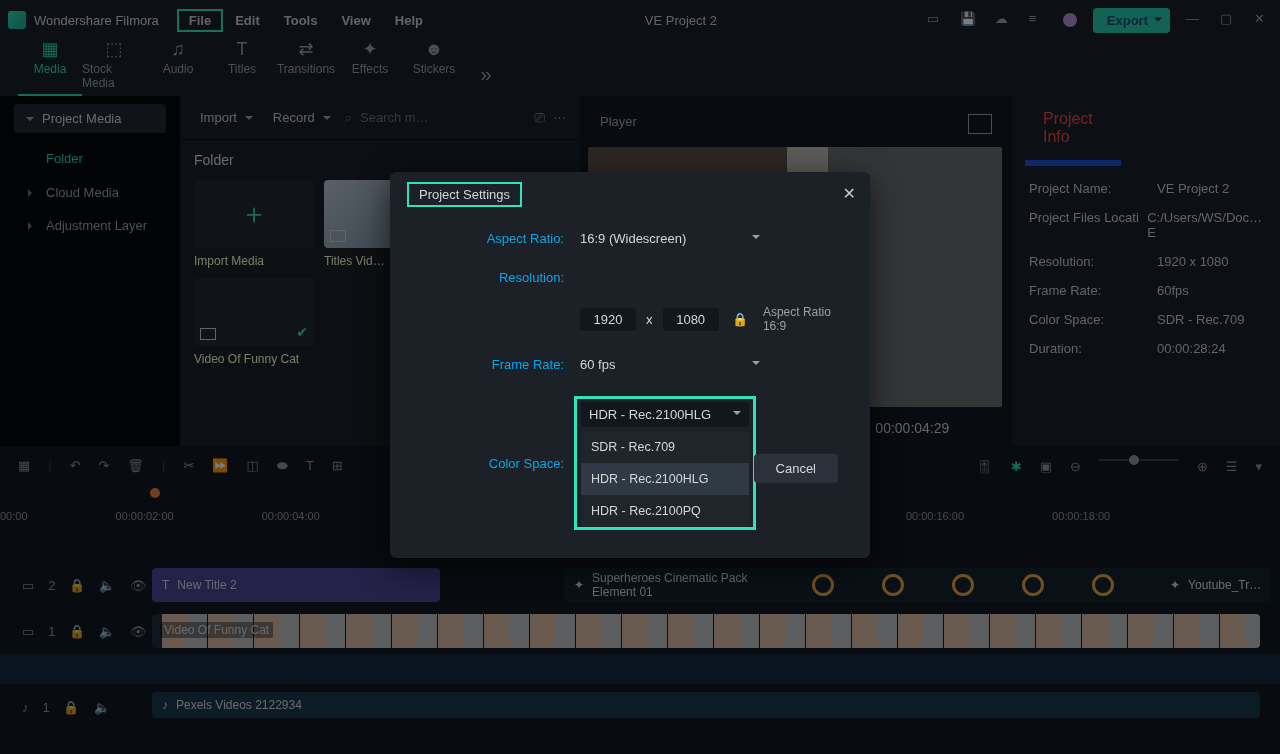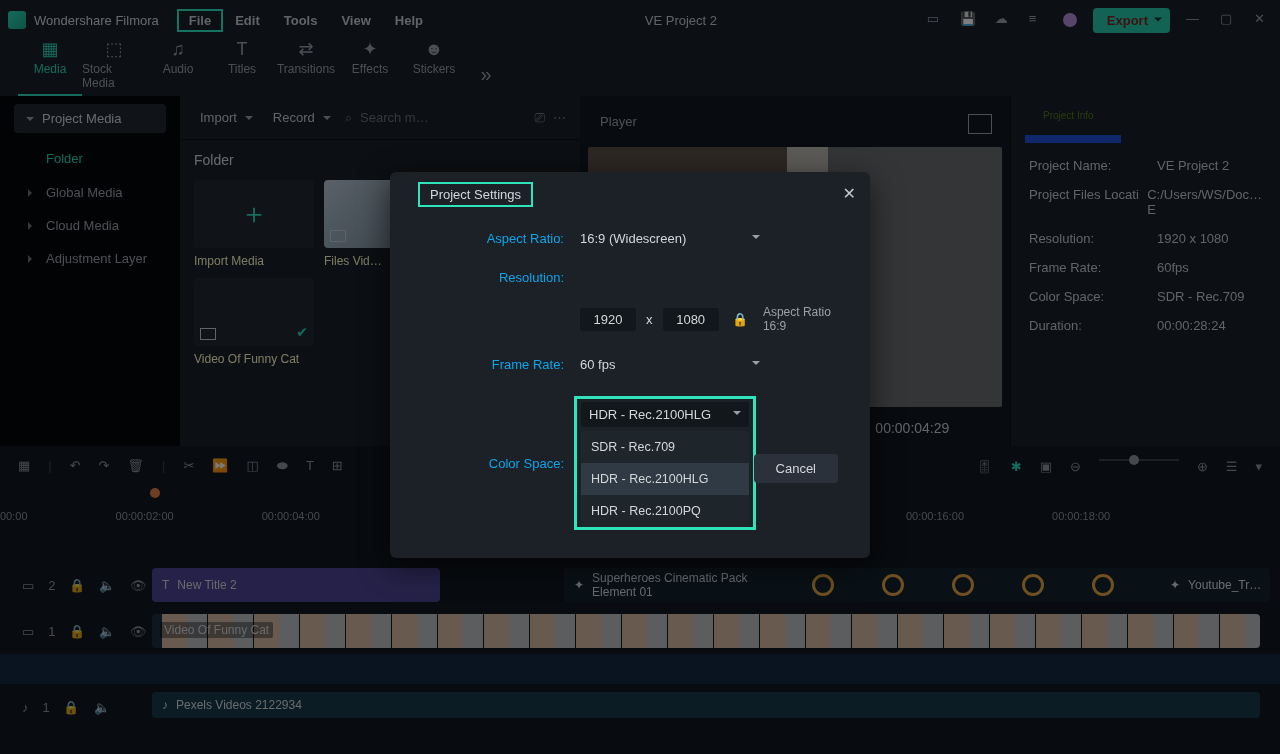--- a/index.html
+++ b/index.html
@@ -7,21 +7,21 @@
 
 
 .titlebar { height: 40px; background: #151a1f; display: flex; align-items: center; padding: 0 8px; }
 .app-logo { width: 18px; height: 18px; background: linear-gradient(135deg,#2ad8b3,#1aa887); border-radius: 3px; margin-right: 8px; }
 .app-title { color: #d3d7da; font-size: 13px; margin-right: 18px; }
 .menu-item { padding: 0 12px; font-size: 13px; color: #c5c8cc; cursor: pointer; font-weight: bold; }
 .file-box { border: 2px solid #2fe3ba; padding: 2px 10px; }
 .titlebar-center { flex: 1; text-align: center; color: #c5c8cc; font-size: 13px; }
 .titlebar-right { display: flex; align-items: center; gap: 16px; }
 .tb-icon { width: 18px; height: 18px; color: #9aa0a6; cursor: pointer; }
-.export-btn { background: #22c9a4; color: #7f1d1d; font-weight: 600; padding: 5px 22px 5px 14px; border-radius: 4px; position: relative; cursor: pointer; }
+.export-btn { background: #22c9a4; color: #0c4a6e; font-weight: 600; padding: 5px 22px 5px 14px; border-radius: 4px; position: relative; cursor: pointer; }
 .export-btn::after { content:""; position:absolute; right:8px; top:50%; border:4px solid transparent; border-top-color:#0a2b24; transform:translateY(-30%); }
 
 
 .toolstrip { height: 56px; background: #151a1f; display: flex; align-items: flex-end; }
 .toolstrip-left { display:flex; padding-left:18px; gap:0; }
 .tool-tab { width: 64px; display:flex; flex-direction:column; align-items:center; color:#9aa0a6; padding-bottom:6px; cursor:pointer; }
 .tool-tab.active { color:#2ad8b3; border-bottom:2px solid #2ad8b3; }
 .tool-tab .ico { font-size:18px; height:22px; display:flex; align-items:center; }
 .tool-tab .lbl { font-size:12px; margin-top:2px; }
 .toolstrip-more { width:40px; text-align:center; color:#9aa0a6; font-size:20px; padding-bottom:10px; cursor:pointer; }
@@ -55,21 +55,21 @@
 .pexels-chk { position:absolute; right:6px; bottom:6px; color:#2ad8b3; font-size:14px; }
 
 
 .player-label { padding:18px 20px; color:#9aa0a6; }
 .player-canvas { margin:0 8px; height:260px; background:linear-gradient(90deg,#5a4c40 0 48%, #bdb6a9 48% 58%, #6a6a6a 58% 100%); position:relative; border-radius:2px; }
 .player-controls { display:flex; align-items:center; justify-content:center; gap:22px; padding:10px 0; }
 .pc-icon { color:#c5c8cc; cursor:pointer; font-size:14px; }
 .snap-icon { position:absolute; right:18px; top:18px; width:24px;height:20px; border:1px solid #9aa0a6; }
 
 
-.info-hdr { padding:14px 18px; color:#4d7c0f; border-bottom:8px solid #1d4ed8; width:96px; margin:0 0 8px 14px; font-size:10px; }
+.info-hdr { padding:14px 18px; color:#ef4444; border-bottom:6px solid #1d4ed8; width:96px; margin:0 0 8px 14px; font-size:16px; }
 .info-row { display:flex; padding:7px 18px; }
 .info-row .k { width:128px; color:#c5c8cc; }
 .info-row .v { color:#c5c8cc; }
 
 
 .timeline { position:absolute; left:0; right:0; bottom:0; height:308px; background:#0e1216; }
 .tl-toolbar { height:40px; display:flex; align-items:center; padding:0 18px; gap:20px; color:#8d9297; }
 .tl-toolbar .grp { display:flex; gap:18px; }
 .tl-toolbar .spacer { flex:1; }
 .tl-ruler { height:36px; display:flex; align-items:flex-end; gap:88px; color:#8d9297; font-size:11px; position:relative; }
@@ -83,21 +83,21 @@
 .clip.video { background:#1a2838; left:2px; right:0; width:1108px; }
 .clip.audio { background:#133642; left:2px; width:1108px; height:26px; top:8px; }
 .ring { width:22px; height:22px; border:3px solid #e7a23a; border-radius:50%; }
 .fx-rings { display:flex; gap:48px; margin-left:40px; }
 .vid-frames { display:flex; height:100%; }
 .vid-frames span { width:46px; height:100%; background:linear-gradient(90deg,#d6b79a 0 55%,#bdbdbd 55% 100%); border-right:1px solid #0e1216; }
 .clip .tag { position:absolute; left:8px; top:8px; background:rgba(0,0,0,.4); padding:1px 4px; border-radius:2px; }
 
 
 .modal { position:absolute; left:390px; top:172px; width:480px; background:#1b2127; border-radius:6px; box-shadow:0 8px 30px rgba(0,0,0,.6); padding-bottom:18px; }
-.modal-title-wrap { padding:10px 28px; display:flex; }
+.modal-title-wrap { padding:10px 17px; display:flex; }
 .modal-title { border:2px solid #2fe3ba; padding:3px 10px; color:#d3d7da; font-size:13px; }
 .modal-close { position:absolute; right:14px; top:12px; color:#c5c8cc; cursor:pointer; font-size:16px; }
 .m-row { display:flex; align-items:center; padding:10px 28px 10px 0; }
 .m-row .lbl { width:190px; text-align:right; padding-right:16px; color:#0ea5e9; }
 .m-val { flex:1; display:flex; align-items:center; gap:10px; color:#d3d7da; position:relative; }
 .m-dd { width:180px; padding:4px 0; cursor:pointer; display:flex; align-items:center; }
 .m-dd .arrow { margin-left:auto; width:0;height:0;border:4px solid transparent; border-top-color:#9aa0a6; }
 .num-in { width:64px; background:#12171c; border-radius:3px; padding:4px 8px; text-align:center; color:#d3d7da; }
 .lock { color:#9aa0a6; margin:0 4px; }
 .ar-lbl { color:#9aa0a6; font-size:12px; line-height:14px; }
@@ -174,24 +174,20 @@
 <div class="main-row">
 
   <div class="col-left">
     <div class="project-media-btn">
       <span class="caret-down"></span>
       <span>Project Media</span>
     </div>
     <div class="folder-link">Folder</div>
     <div class="tree-item">
         <span class="tree-caret"></span>
-        <span>Global Media</span>
-      </div>
-    <div class="tree-item">
-        <span class="tree-caret"></span>
         <span>Cloud Media</span>
       </div>
     <div class="tree-item">
         <span class="tree-caret"></span>
         <span>Adjustment Layer</span>
       </div>
   </div>
 
   <div class="col-mid">
     <div class="mid-top">
@@ -215,21 +211,21 @@
       <div class="thumb">
         <div class="img">
             <span class="plus">＋</span>
           </div>
         <div class="cap">Import Media</div>
       </div>
       <div class="thumb">
         <div class="img" style="background:linear-gradient(135deg,#b7c4cf,#6a7c88)">
             <span class="marker"></span>
           </div>
-        <div class="cap">Files Vid…</div>
+        <div class="cap">Titles Vid…</div>
       </div>
       <div class="thumb">
         <div class="img cat-thumb">
             <span class="marker"></span>
             <span class="pexels-chk">✔</span>
           </div>
         <div class="cap">Video Of Funny Cat</div>
       </div>
     </div>
   </div>

